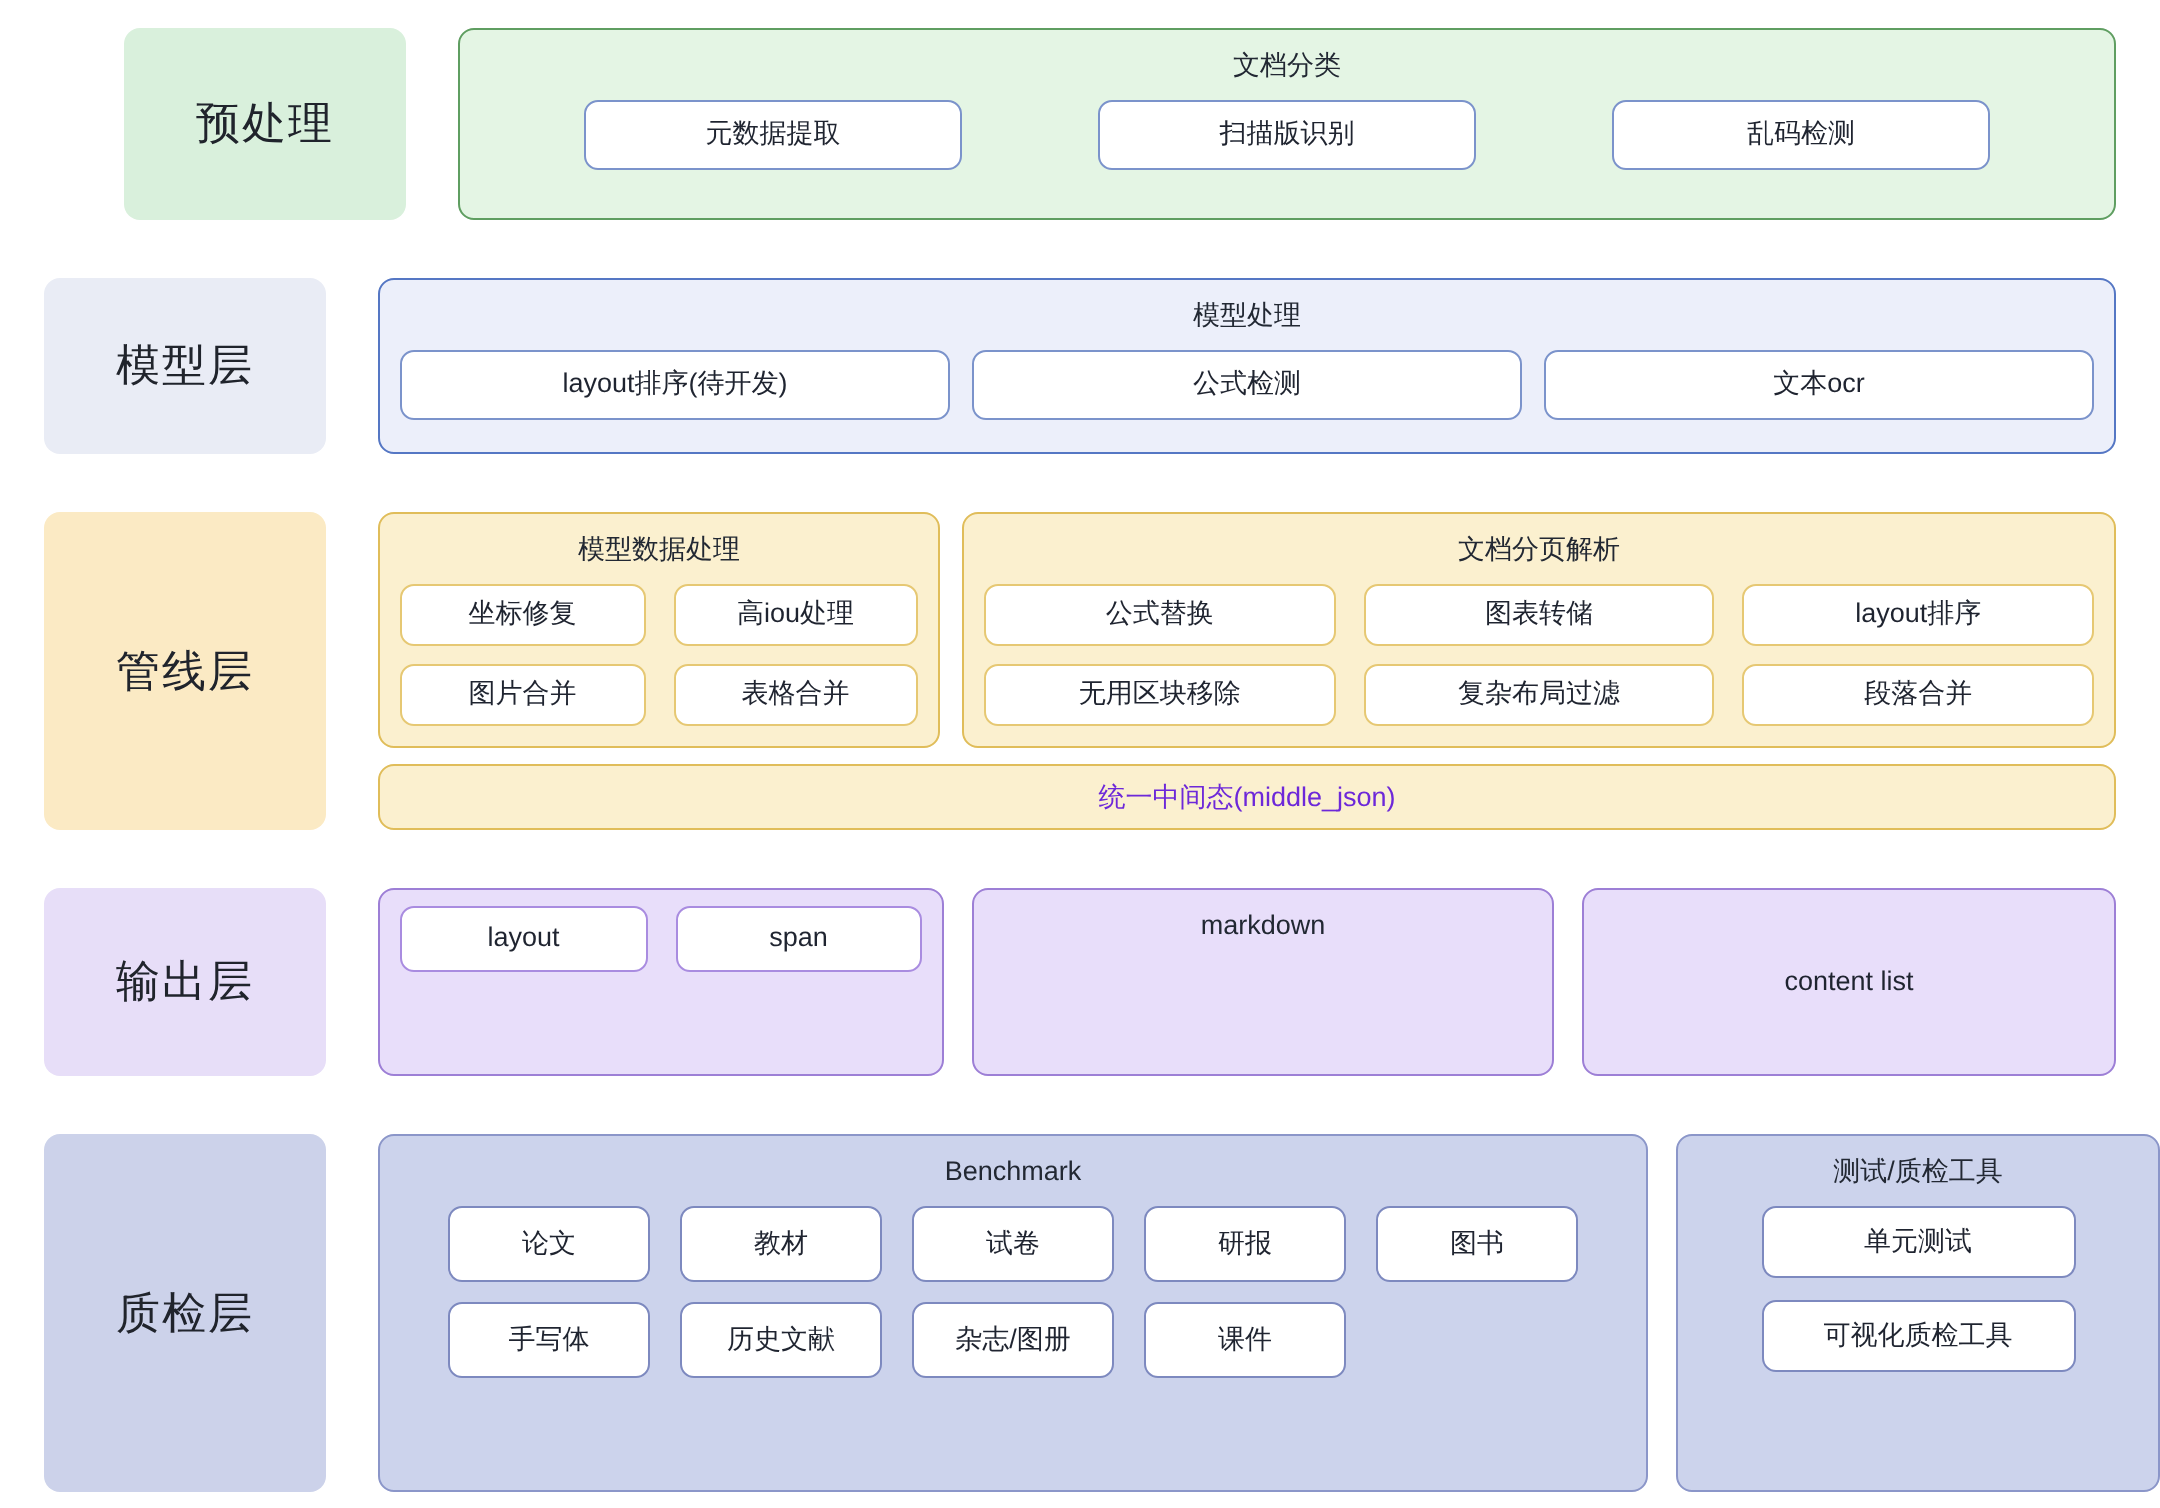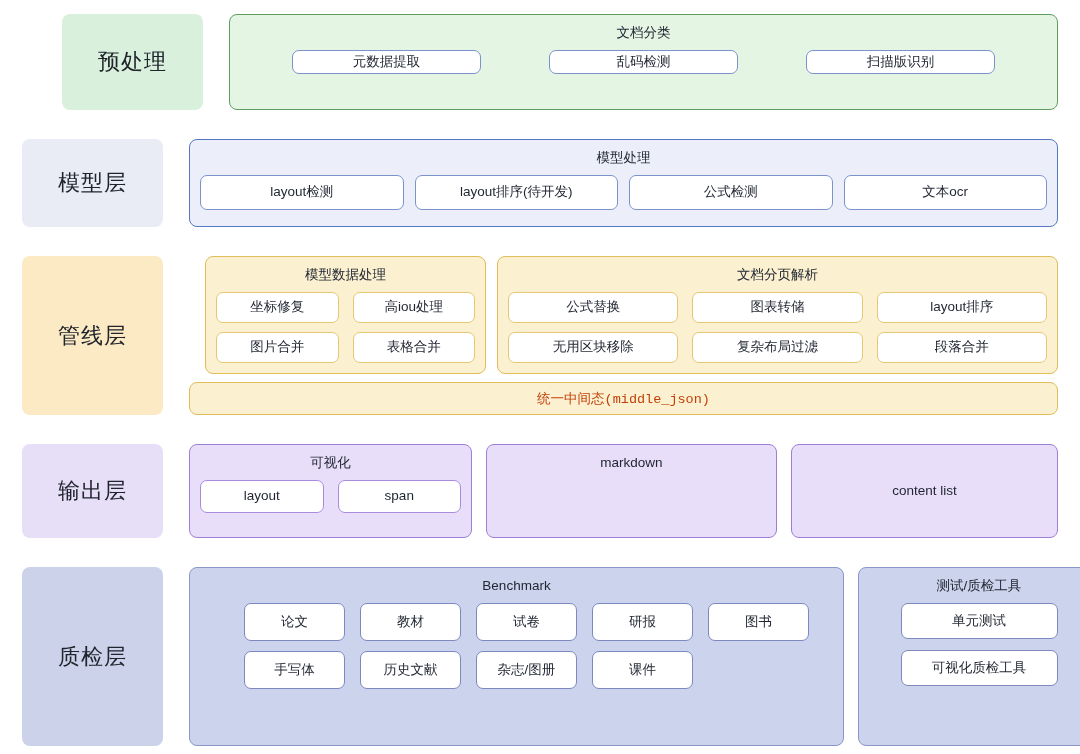--- a/index.html
+++ b/index.html
@@ -60,95 +60,94 @@
   }
   .chip-blue  {border:1.6px solid #7b93cb;}
   .chip-yellow{border:1.6px solid #e6c873;}
   .chip-purple{border:1.6px solid #a98ce0;}
   .chip-slate {border:1.6px solid #7d89bf;}
 
   
   .r1{height:96px;margin-bottom:29px;}
   .r1 .panel{height:96px;justify-content:flex-start;}
   .r1-chips{display:flex;gap:68px;padding:0 52px;}
-  .r1-chips .chip{flex:1;height:24px;}
+  .r1-chips .chip{flex:1;height:35px;}
 
   
   .r2{height:88px;margin-bottom:29px;}
   .r2 .panel{height:88px;}
   .r2-chips{display:flex;gap:11px;}
   .r2-chips .chip{flex:1;height:35px;}
 
   
   .r3{height:159px;margin-bottom:29px;}
   .r3 .content{gap:8px;}
-  .r3-top{display:flex;gap:11px;flex:1;margin-left:16px;}
+  .r3-top{display:flex;gap:11px;flex:1;}
   .pane-a{width:281px;min-width:281px;}
   .pane-b{flex:1;}
   .grid2{display:grid;grid-template-columns:1fr 1fr;gap:9px 14px;}
   .grid3{display:grid;grid-template-columns:1fr 1fr 1fr;gap:9px 14px;}
   .grid2 .chip,.grid3 .chip{height:31px;}
   .middle-bar{
     height:44px;border-radius:8px;box-sizing:border-box;
     display:flex;align-items:center;justify-content:center;
-    font-size:13.5px;color:#c2410c;font-family:Liberation Mono, monospace;
+    font-size:13.5px;color:#6d28d9;
   }
 
   
   .r4{height:94px;margin-bottom:29px;}
   .r4 .content{flex-direction:row;gap:14px;}
   .out-vis{width:283px;min-width:283px;}
   .out-md{width:291px;min-width:291px;justify-content:space-between;}
   .out-cl{flex:1;display:flex;align-items:center;justify-content:center;font-size:13.5px;}
   .out-pair{display:flex;gap:14px;}
   .out-pair .chip{flex:1;height:33px;}
 
   
   .r5{height:179px;}
   .r5 .content{flex-direction:row;gap:14px;}
   .qa-bench{flex:1;}
   .qa-tools{width:242px;min-width:242px;}
   .bench-rows{display:flex;flex-direction:column;gap:10px;padding:0 24px;}
-  .bench-line{display:flex;gap:15px;margin-left:20px;}
+  .bench-line{display:flex;gap:15px;}
   .bench-line .chip{width:101px;min-width:101px;height:38px;}
   .tool-col{display:flex;flex-direction:column;gap:11px;align-items:center;}
   .tool-col .chip{width:157px;height:36px;}
 </style>
 </head>
 <body>
 
 <div class="canvas">
 
   <div class="row r1">
     <div class="layer-tile tile-green">
       <span>预处理</span>
     </div>
     <div class="gap"></div>
     <div class="content">
       <div class="panel p-green">
         <div class="panel-title">文档分类</div>
         <div class="r1-chips">
           <div class="chip chip-blue">元数据提取</div>
+          <div class="chip chip-blue">扫描版识别</div>
           <div class="chip chip-blue">乱码检测</div>
-          <div class="chip chip-blue">扫描版识别</div>
         </div>
       </div>
     </div>
   </div>
 
   <div class="row r2">
     <div class="layer-tile tile-blue">
       <span>模型层</span>
     </div>
     <div class="gap"></div>
     <div class="content">
       <div class="panel p-blue">
         <div class="panel-title">模型处理</div>
         <div class="r2-chips">
-          <div class="chip chip-blue">layout检测</div>
           <div class="chip chip-blue">layout排序(待开发)</div>
           <div class="chip chip-blue">公式检测</div>
           <div class="chip chip-blue">文本ocr</div>
         </div>
       </div>
     </div>
   </div>
 
   <div class="row r3">
     <div class="layer-tile tile-yellow">
@@ -186,21 +185,20 @@
   </div>
 
   <div class="row r4">
     <div class="layer-tile tile-purple">
       <span>输出层</span>
     </div>
     <div class="gap"></div>
     <div class="content">
 
       <div class="panel p-purple out-vis">
-        <div class="panel-title">可视化</div>
         <div class="out-pair">
           <div class="chip chip-purple">layout</div>
           <div class="chip chip-purple">span</div>
         </div>
       </div>
 
       <div class="panel p-purple out-md">
         <div class="panel-title">markdown</div>
       </div>
 

